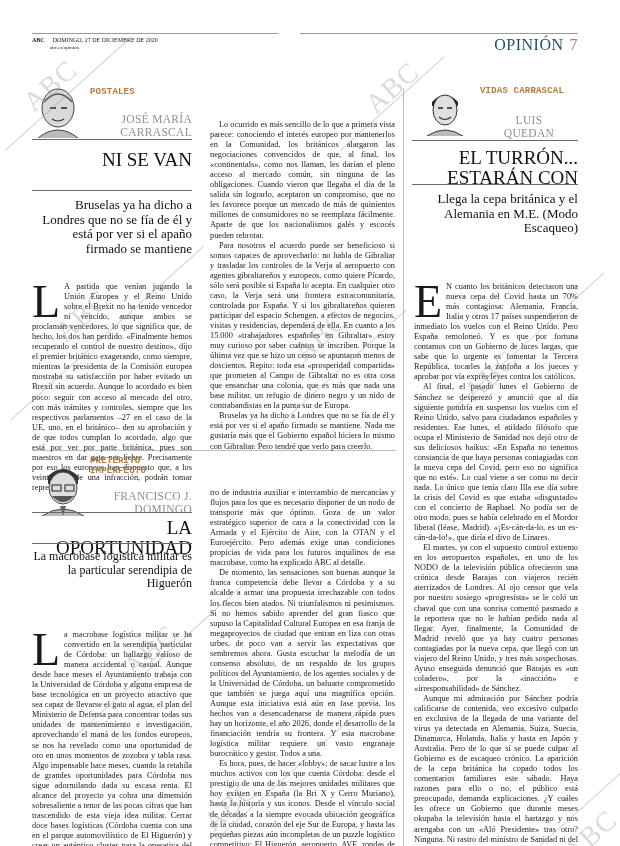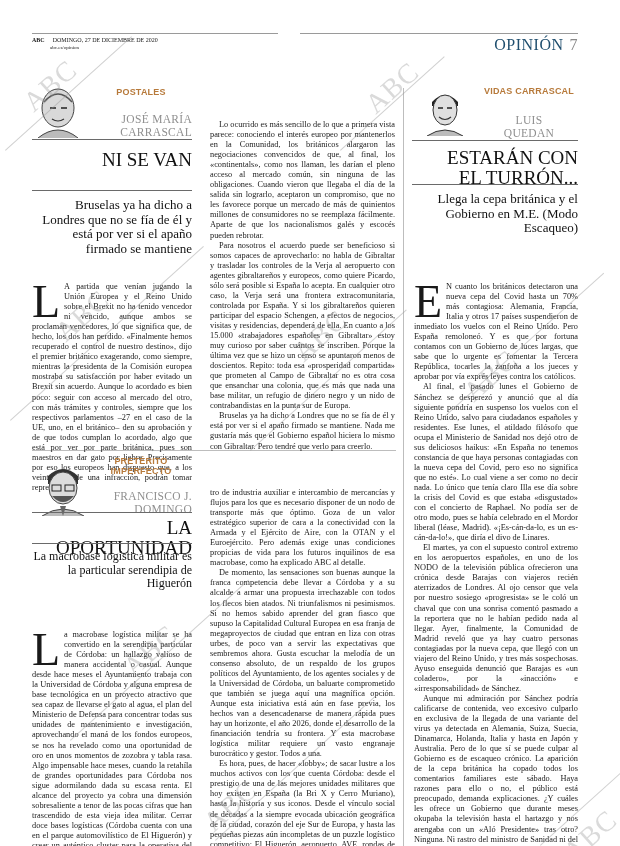--- a/index.html
+++ b/index.html
@@ -11,21 +11,21 @@
   .masthead b { font-weight: bold; margin-right: 8px; }
   .masthead .url { display: block; margin-left: 18px; font-size: 5px; }
   .section { position: absolute; right: 42px; top: 36px; font-family: "Liberation Serif", serif; font-size: 16px; color: #1f4e6e; letter-spacing: 0.5px; }
   .section .pg { color: #8a8a8a; margin-left: 6px; }
 
   .col { position: absolute; font-family: "Liberation Serif", serif; font-size: 8.3px; line-height: 10.05px; text-align: justify; margin-top: 32px; }
   .col p { margin: 0; text-indent: 9px; }
   .col p.first { text-indent: 0; }
   .drop { float: left; font-size: 46px; line-height: 36px; margin: 2px 4px 0 0; font-family: "Liberation Serif", serif; }
 
-  .kicker { position: absolute; font-family: Liberation Sans, sans-serif; font-weight: bold; font-size: 9px; color: #b77a3b; letter-spacing: 0.2px; text-align: center; }
+  .kicker { position: absolute; font-family: Liberation Mono, monospace; font-weight: bold; font-size: 9px; color: #b77a3b; letter-spacing: 0.2px; text-align: left; }
   .author { position: absolute; font-family: "Liberation Serif", serif; font-size: 11.5px; color: #8f8f8f; text-align: right; line-height: 13px; letter-spacing: 0.3px; }
   .rule { position: absolute; height: 1px; background: #6a6a6a; }
   .headline { position: absolute; font-family: "Liberation Serif", serif; font-size: 19px; line-height: 20px; text-align: right; color: #111; }
   .deck { position: absolute; font-family: "Liberation Serif", serif; font-size: 13px; line-height: 14.5px; text-align: right; color: #111; }
   .portrait { position: absolute; }
   .vline { position: absolute; width: 1px; background: #bdbdbd; }
   .hline { position: absolute; height: 1px; background: #bdbdbd; }
   .wm { position: absolute; font-family: "Liberation Serif", serif; color: rgba(150,150,150,0.35); font-size: 28px; letter-spacing: 1px; transform: rotate(-42deg); pointer-events: none; }
   .wmline { position: absolute; height: 1px; background: rgba(150,150,150,0.45); transform-origin: 0 0; transform: rotate(-42deg); pointer-events: none; }
 </style>
@@ -114,25 +114,25 @@
     <path d="M3 50 Q21 38 39 50" fill="#bbb" stroke="#333" stroke-width="1"></path>
   </svg>
 </div>
 <div class="kicker" style="left:480px; top:86px; width:98px;">VIDAS CARRASCAL</div>
 <div class="author" style="left:480px; top:114px; width:98px;text-align:center;">
   <div>LUIS</div>
   <div>QUEDAN</div>
 </div>
 <div class="rule" style="left:412px; top:140px; width:166px;"></div>
 <div class="headline" style="left:412px; top:148px; width:166px;">
+  <div>EL TURRÓN...</div>
   <div>ESTARÁN CON</div>
-  <div>EL TURRÓN...</div>
 </div>
 <div class="rule" style="left:412px; top:184px; width:166px;"></div>
-<div class="deck" style="left:412px; top:192px; width:166px;">Llega la cepa británica y el Gobierno en M.E. (Modo Escaqueo)</div>
+<div class="deck" style="left:412px; top:192px; width:166px;">Llega la cepa británica y el Alemania en M.E. (Modo Escaqueo)</div>
 
 <div class="col" style="left:414px; top:250px; width:164px;">
   <p class="first"><span class="drop">E</span><span>N cuanto los británicos detectaron una nueva cepa del Covid hasta un 70% más contagiosa: Alemania, Francia, Italia y otros 17 países suspendieron de inmediato los vuelos con el Reino Unido. Pero España remoloneó. Y es que por fortuna contamos con un Gobierno de luces largas, que sabe que lo urgente es fomentar la Tercera República, tocarles la zanfoña a los jueces y aprobar por vía exprés leyes contra los católicos.</span></p>
   <p>Al final, el pasado lunes el Gobierno de Sánchez se desperezó y anunció que al día siguiente pondría en suspenso los vuelos con el Reino Unido, salvo para ciudadanos españoles y residentes. Ese lunes, el atildado filósofo que ocupa el Ministerio de Sanidad nos dejó otro de sus deliciosos haikus: «En España no tenemos constancia de que haya personas contagiadas con la nueva cepa del Covid, pero eso no significa que no esté». Lo cual viene a ser como no decir nada. Lo único que tenía claro Illa ese día sobre la crisis del Covid es que estaba «disgustado» con el concierto de Raphael. No podía ser de otro modo, pues se había celebrado en el Mordor liberal (léase, Madrid). «¡Es-cán-da-lo, es un es-cán-da-lo!», que diría el divo de Linares.</p>
   <p>El martes, ya con el supuesto control extremo en los aeropuertos españoles, en uno de los NODO de la televisión pública ofrecieron una crónica desde Barajas con viajeros recién aterrizados de Londres. Al ojo censor que vela por nuestro sosiego «progresista» se le coló un chaval que con una sonrisa comentó pasmado a la reportera que no le habían pedido nada al llegar. Ayer, finalmente, la Comunidad de Madrid reveló que ya hay cuatro personas contagiadas por la nueva cepa, que llegó con un viajero del Reino Unido, y tres más sospechosas. Ayuso enseguida denunció que Barajas es «un coladero», por la «inacción» e «irresponsabilidad» de Sánchez.</p>
   <p>Aunque mi admiración por Sánchez podría calificarse de contenida, veo excesivo culparlo en exclusiva de la llegada de una variante del virus ya detectada en Alemania, Suiza, Suecia, Dinamarca, Holanda, Italia y hasta en Japón y Australia. Pero de lo que sí se puede culpar al Gobierno es de escaqueo crónico. La aparición de la cepa británica ha copado todos los comentarios familiares este sábado. Haya razones para ello o no, el público está preocupado, demanda explicaciones. ¿Y cuáles les ofrece un Gobierno que durante meses okupaba la televisión hasta el hartazgo y nos arengaba con un «Aló Presidente» tras otro? Ninguna. Ni rastro del ministro de Sanidad ni del portavoz Simón, que estarán con la Operación Turrón... porque el Covid se lo han alquilado a las comunidades y ellos se reservan para solemnizar perogrulladas, confundir con mensajes dubitativos y regañar con soniquete perdonavidas a Madrid. Eso sí, el Gobierno se pone todas las medallas de la vacuna, y si Mi Persona no declara solemnemente que la ha descubierto él solo en una noche de insomnio en la bodeguilla de La Moncloa, será porque Iván Redondo está de libranza navideña.</p>
 </div>
 
 <div class="wm" style="left:20px; top:70px;">ABC</div>
 <div class="wmline" style="left:5px; top:150px; width:170px;"></div>

